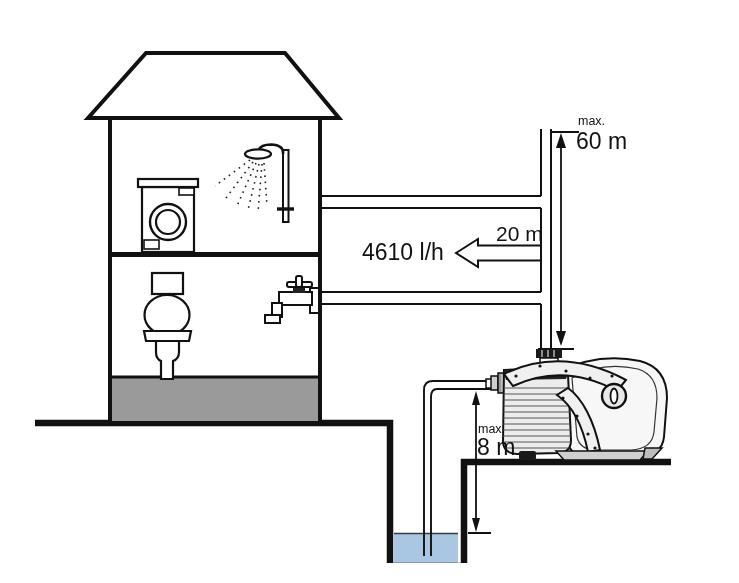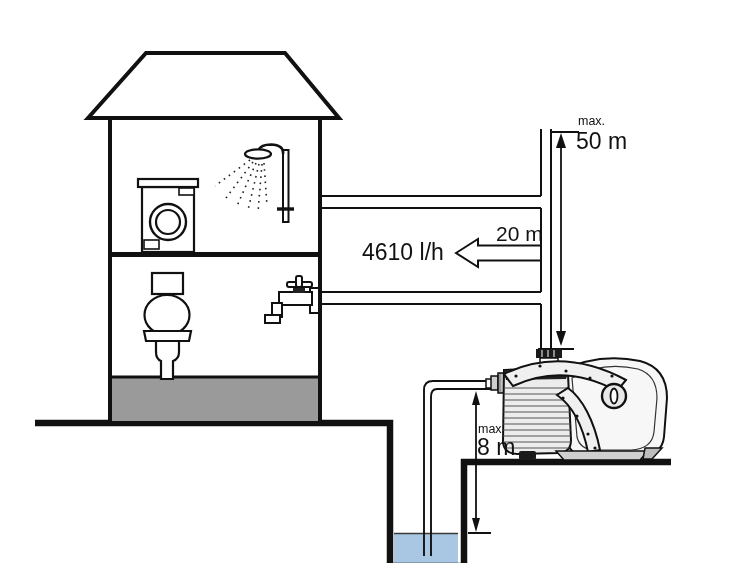--- a/index.html
+++ b/index.html
@@ -177,19 +177,19 @@
     </g>
 
     <rect x="519" y="451" width="17" height="9" rx="2" fill="#1a1a1a" stroke="none"></rect>
     <path d="M 556,451 L 648,451 L 640,460 L 564,460 Z" fill="#cfcfcf" stroke="#111" stroke-width="1.5"></path>
     <path d="M 645,448 L 662,448 L 652,459 L 643,459 Z" fill="#bdbdbd" stroke="#111" stroke-width="1.5"></path>
   </g>
 
 </svg>
 
 <div id="lbl-max60" class="lbl lbl-small">max.</div>
-<div id="lbl-60m" class="lbl lbl-big">50 m</div>
+<div id="lbl-60m" class="lbl lbl-big">60 m</div>
 <div id="lbl-20m" class="lbl">20 m</div>
 <div id="lbl-3950" class="lbl lbl-big">4610 l/h</div>
 <div id="lbl-max8" class="lbl lbl-small">max.</div>
 <div id="lbl-8m" class="lbl lbl-big">8 m</div>
 
 </div>
 
 </body></html>

